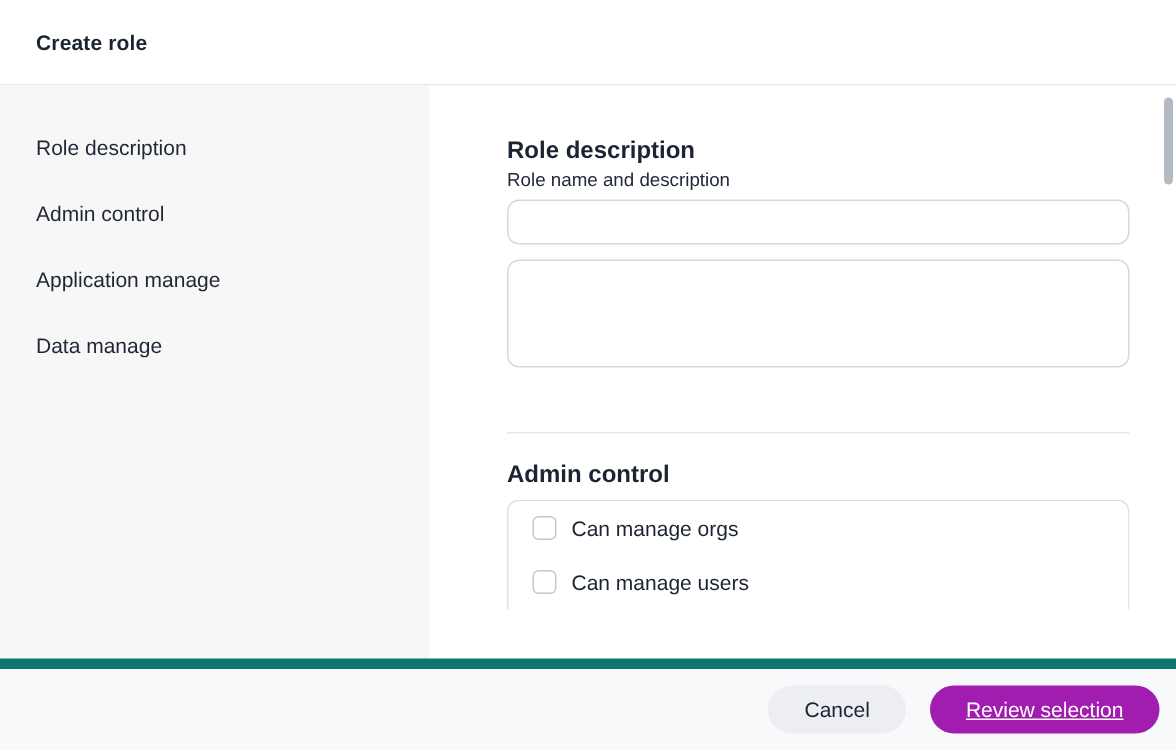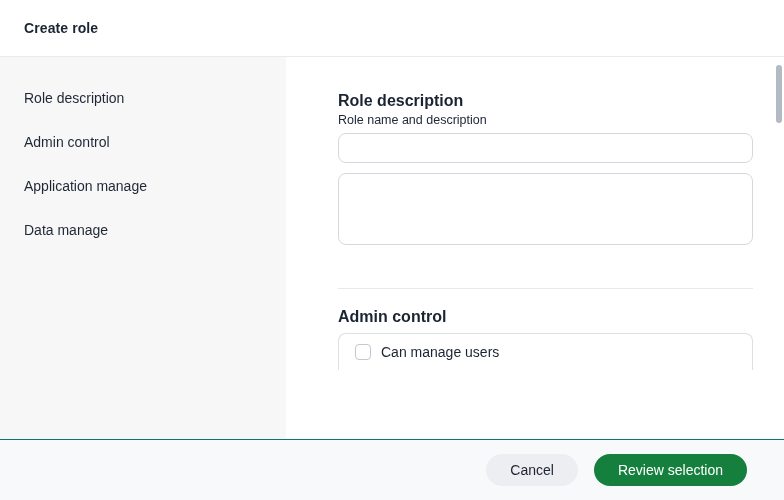--- a/index.html
+++ b/index.html
@@ -185,45 +185,46 @@
     border-radius: 3px;
     background: #b4bac2;
   }
 
   
   .footer {
     position: absolute;
     left: 0; right: 0; bottom: 0;
     height: 61px;
     background: #f8f9fa;
-    border-top: 1px solid #0f766e;
+    border-top: 7px solid #0f766e;
     display: flex;
     align-items: center;
     justify-content: flex-end;
-    padding-right: 37px;
+    padding-right: 11px;
     gap: 16px;
   }
   .btn {
     height: 32px;
     border: none;
     border-radius: 16px;
     padding: 0 24px;
     font-family: "Liberation Sans", sans-serif;
     font-size: 14px;
     cursor: pointer;
     display: inline-flex;
     align-items: center;
   }
   .btn-secondary {
     background: #eceef1;
     color: #1c2433;
   }
   .btn-primary {
-    background: #15803d;
+    background: #a21caf;
     color: #ffffff;
+    text-decoration: underline;
   }
 </style>
 </head>
 <body>
 
 <div class="app">
 
   <div class="header">
     <h1>Create role</h1>
   </div>
@@ -255,20 +256,24 @@
         <input class="text-input" type="text" value="" style="">
 
         <textarea class="text-area" style=""></textarea>
 
         <div class="divider"></div>
 
         <div class="section-heading h-admin">Admin control</div>
 
 
         <div class="priv-list">
+          <div class="priv-item">
+            <span class="checkbox"></span>
+            <span class="cb-label">Can manage orgs</span>
+          </div>
           <div class="priv-item">
             <span class="checkbox"></span>
             <span class="cb-label">Can manage users</span>
           </div>
         </div>
 
       </div>
     </div>
   </div>
 

